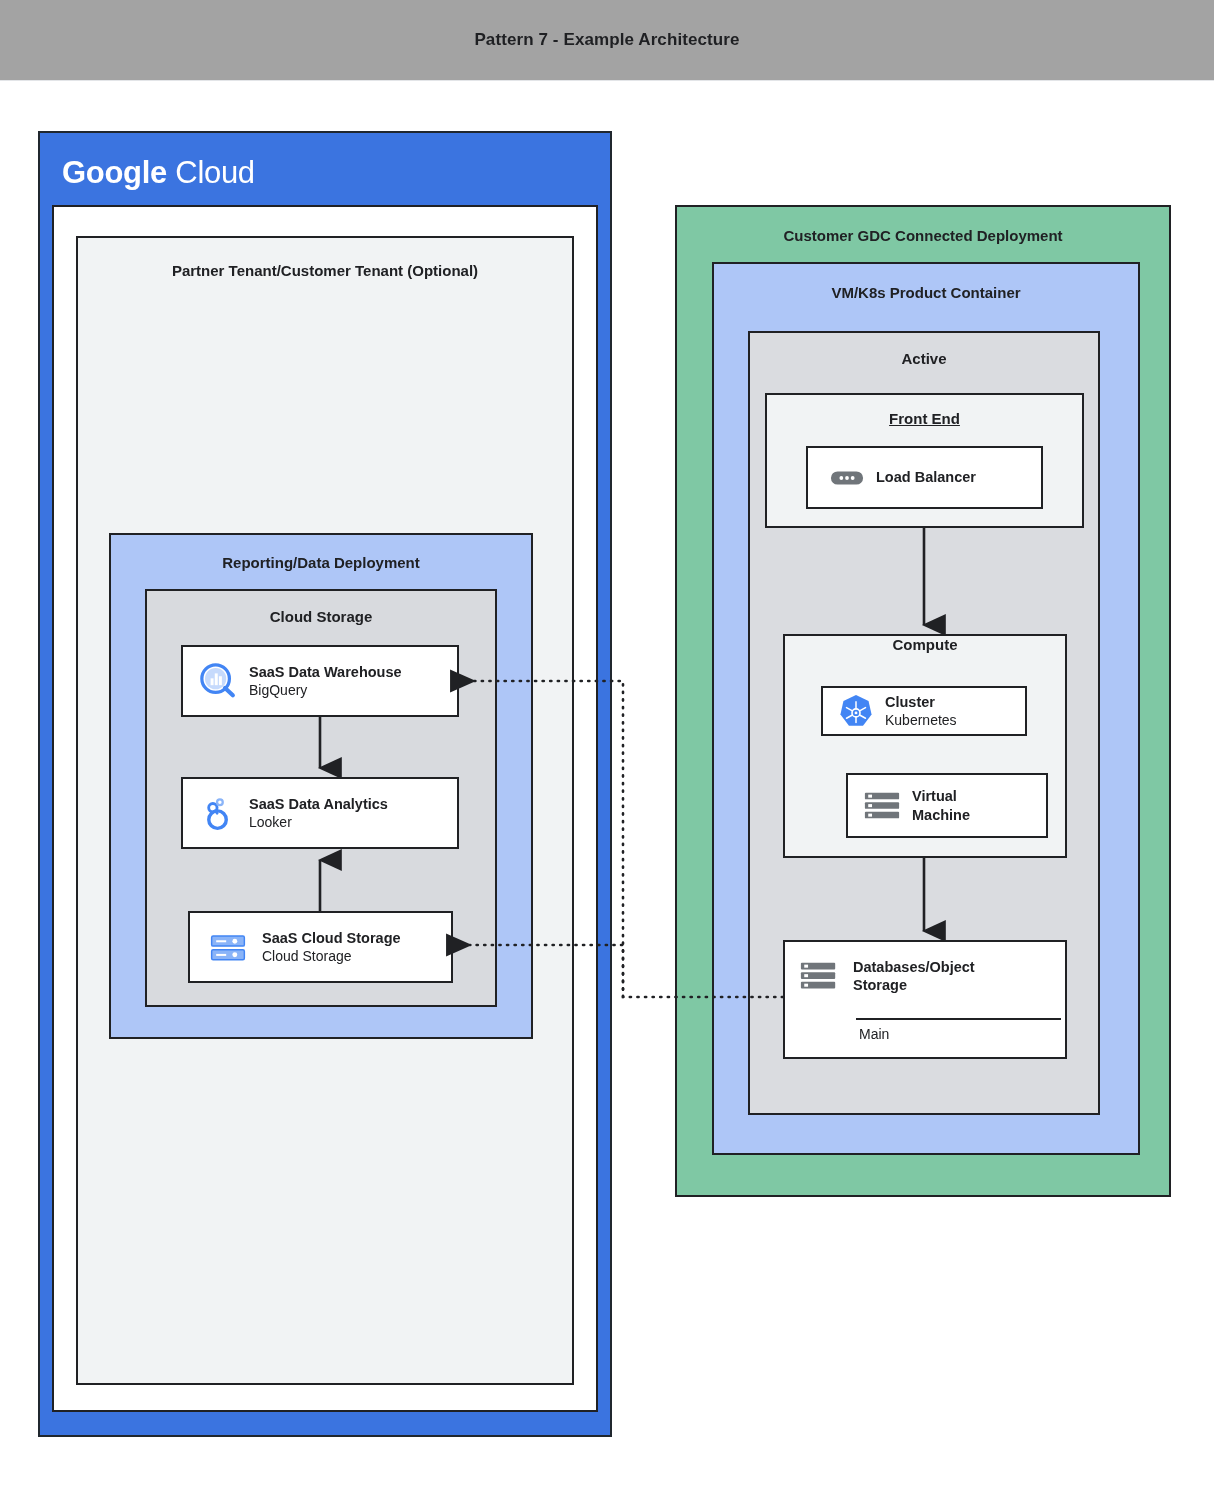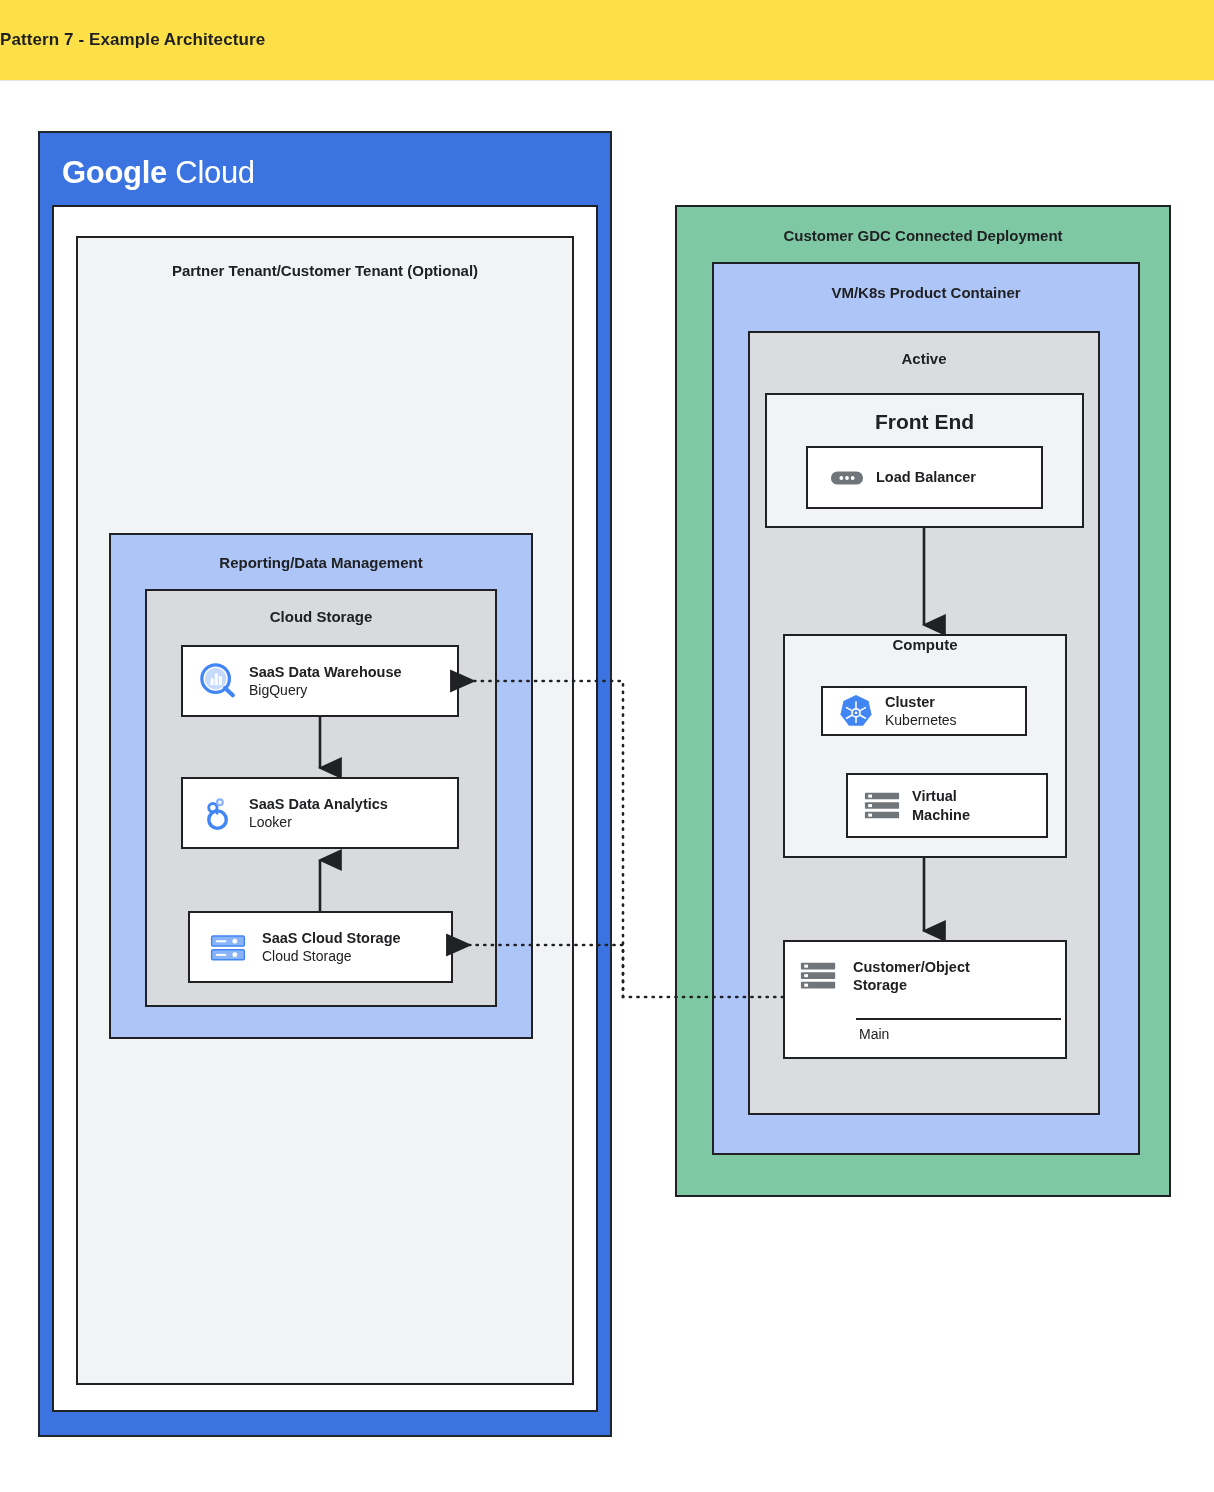--- a/index.html
+++ b/index.html
@@ -4,22 +4,22 @@
 <style>
   html,body{margin:0;padding:0;background:#ffffff;}
   body{
     width:1214px;height:1492px;position:relative;overflow:hidden;
     font-family:"Liberation Sans","DejaVu Sans",sans-serif;
     color:#202124;
   }
   
   .titlebar{
     position:absolute;left:0;top:0;width:1214px;height:81px;
-    background:#fde047;border-bottom:1px solid #e3e5e8;
-    display:flex;align-items:center;justify-content:flex-start;box-sizing:border-box;
+    background:#a3a3a3;border-bottom:1px solid #e3e5e8;
+    display:flex;align-items:center;justify-content:center;box-sizing:border-box;
   }
   .titlebar .t{font-size:17px;font-weight:bold;letter-spacing:.1px;color:#1f2023;}
 
   
   .box{position:absolute;box-sizing:border-box;border:2px solid #202124;}
   .lbl{position:absolute;left:0;right:0;text-align:center;font-weight:bold;color:#202124;}
 
   .gcloud{left:38px;top:131px;width:574px;height:1306px;background:#3b74e0;border-color:#20272e;}
   .gclogo{position:absolute;left:22px;top:22px;font-size:31px;color:#ffffff;letter-spacing:-0.3px;
           font-family:"Liberation Sans","DejaVu Sans",sans-serif;}
@@ -58,21 +58,21 @@
   .gdc{left:675px;top:205px;width:496px;height:992px;background:#7fc8a4;}
   .gdc>.lbl{top:20px;font-size:15px;}
 
   .vmk8s{left:712px;top:262px;width:428px;height:893px;background:#aec6f7;}
   .vmk8s>.lbl{top:20px;font-size:15px;}
 
   .active{left:748px;top:331px;width:352px;height:784px;background:#dadce0;}
   .active>.lbl{top:17px;font-size:15px;}
 
   .frontend{left:765px;top:393px;width:319px;height:135px;background:#f1f3f4;}
-  .frontend>.lbl{top:15px;font-size:21px;}
+  .frontend>.lbl{top:15px;font-size:15px;text-decoration:underline;}
 
   .c-lb{left:806px;top:446px;width:237px;height:63px;padding-left:18px;}
   .c-lb .ico{width:42px;}
   .c-lb .txt{margin-left:8px;}
 
   .compute{left:783px;top:634px;width:284px;height:224px;background:#f1f3f4;}
   .compute>.lbl{top:0;font-size:15px;}
 
   .c-k8s{left:821px;top:686px;width:206px;height:50px;padding-left:12px;}
   .c-k8s .ico{width:42px;}
@@ -104,21 +104,21 @@
   </div>
 </div>
 
 <div class="box gcinner"></div>
 
 <div class="box tenant">
   <div class="lbl">Partner Tenant/Customer Tenant (Optional)</div>
 </div>
 
 <div class="box reporting">
-  <div class="lbl">Reporting/Data Management</div>
+  <div class="lbl">Reporting/Data Deployment</div>
 </div>
 
 <div class="box cloudstorage">
   <div class="lbl">Cloud Storage</div>
 </div>
 
 <div class="card c-bq">
   <div class="ico">
     <svg width="38" height="38" viewBox="0 0 40 40">
       <circle cx="17.5" cy="17.5" r="14.5" fill="none" stroke="#4285f4" stroke-width="3.4"></circle>
@@ -246,21 +246,21 @@
       <svg width="40" height="34" viewBox="0 0 42 34">
         <rect x="2" y="2" width="36" height="7" rx="1" fill="#70757a"></rect>
         <rect x="2" y="12" width="36" height="7" rx="1" fill="#70757a"></rect>
         <rect x="2" y="22" width="36" height="7" rx="1" fill="#70757a"></rect>
         <rect x="5.5" y="4.0" width="4" height="3.2" fill="#ffffff"></rect>
         <rect x="5.5" y="14.0" width="4" height="3.2" fill="#ffffff"></rect>
         <rect x="5.5" y="24.0" width="4" height="3.2" fill="#ffffff"></rect>
       </svg>
     </div>
     <div>
-      <div class="tt">Customer/Object</div>
+      <div class="tt">Databases/Object</div>
       <div class="tt">Storage</div>
     </div>
   </div>
   <div class="db-rule"></div>
   <div class="db-sub">Main</div>
 </div>
 
 <svg class="overlay">
   <defs>
     <marker id="ah-down" markerWidth="10" markerHeight="10" refX="5" refY="8.4" orient="auto">

